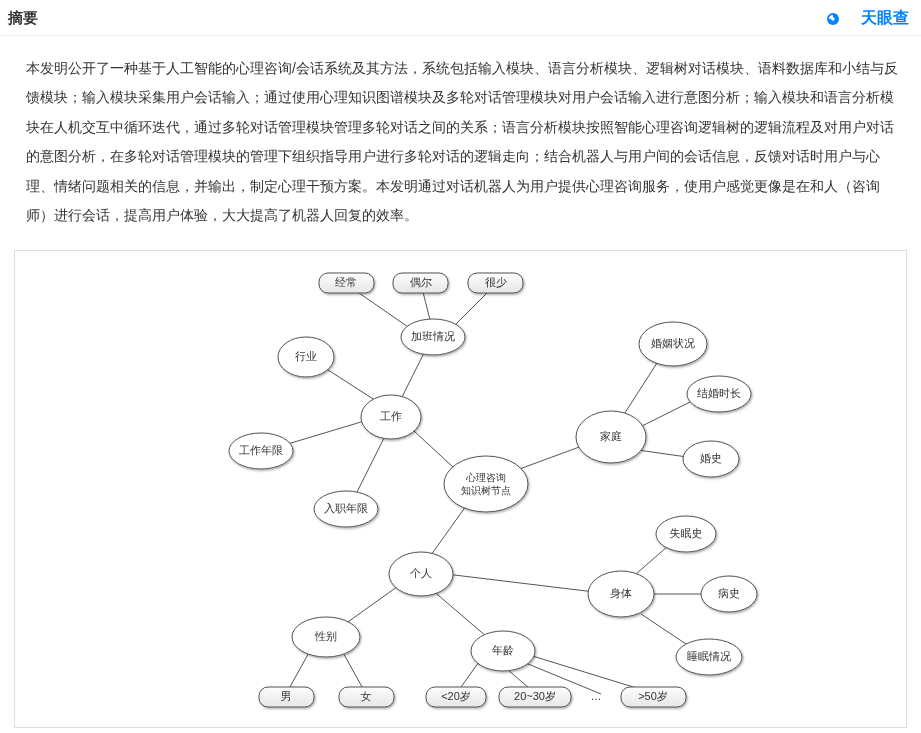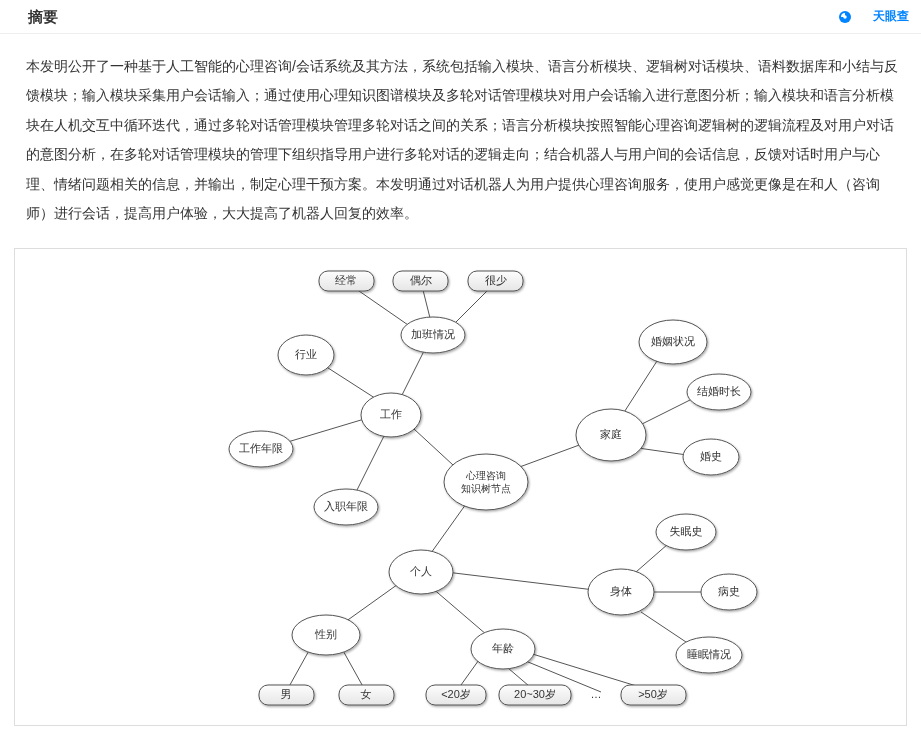--- a/index.html
+++ b/index.html
@@ -9,35 +9,35 @@
     background: #fff;
     color: #333;
   }
   .container {
     width: 921px;
     margin: 0 auto;
   }
   .header {
     display: flex;
     justify-content: space-between;
-    align-items: flex-start;
-    padding: 8px 12px 6px 28px;
+    align-items: center;
+    padding: 8px 12px 6px 8px;
     border-bottom: 1px solid #eee;
   }
   .header h2 {
     margin: 0;
     font-size: 15px;
     font-weight: bold;
     color: #333;
   }
   .brand {
     display: flex;
     align-items: center;
     color: #0084ff;
-    font-size: 12px;
+    font-size: 16px;
     font-weight: bold;
     gap: 20px;
   }
   .brand-icon {
     width: 16px;
     height: 16px;
     position: relative;
   }
   .abstract {
     padding: 18px 14px 20px 26px;

